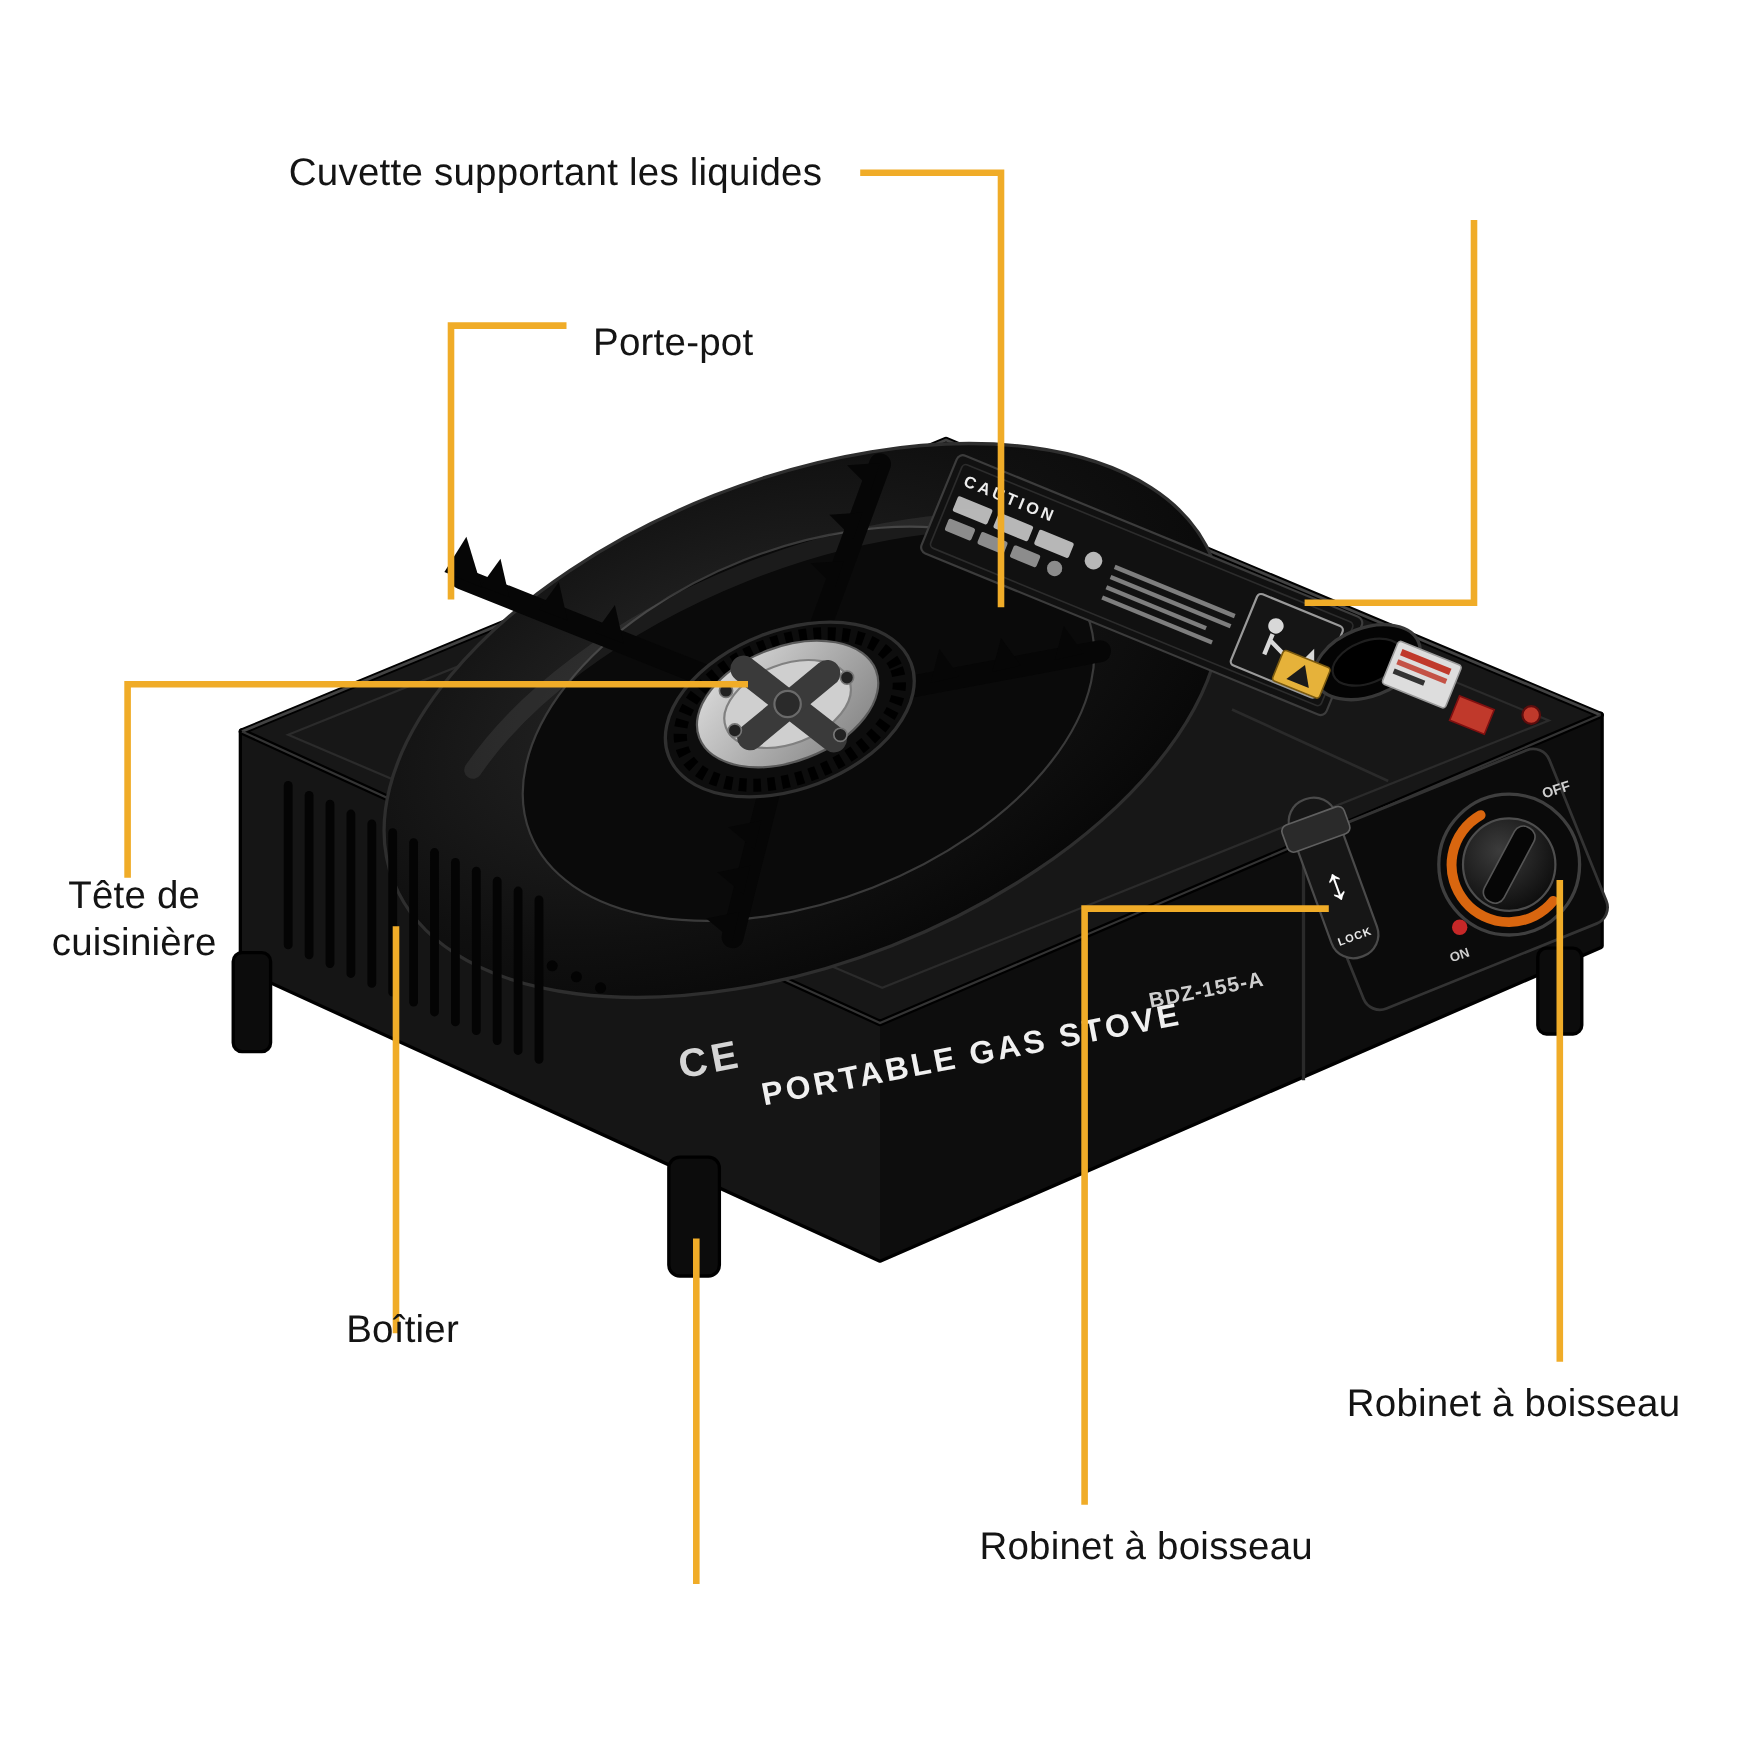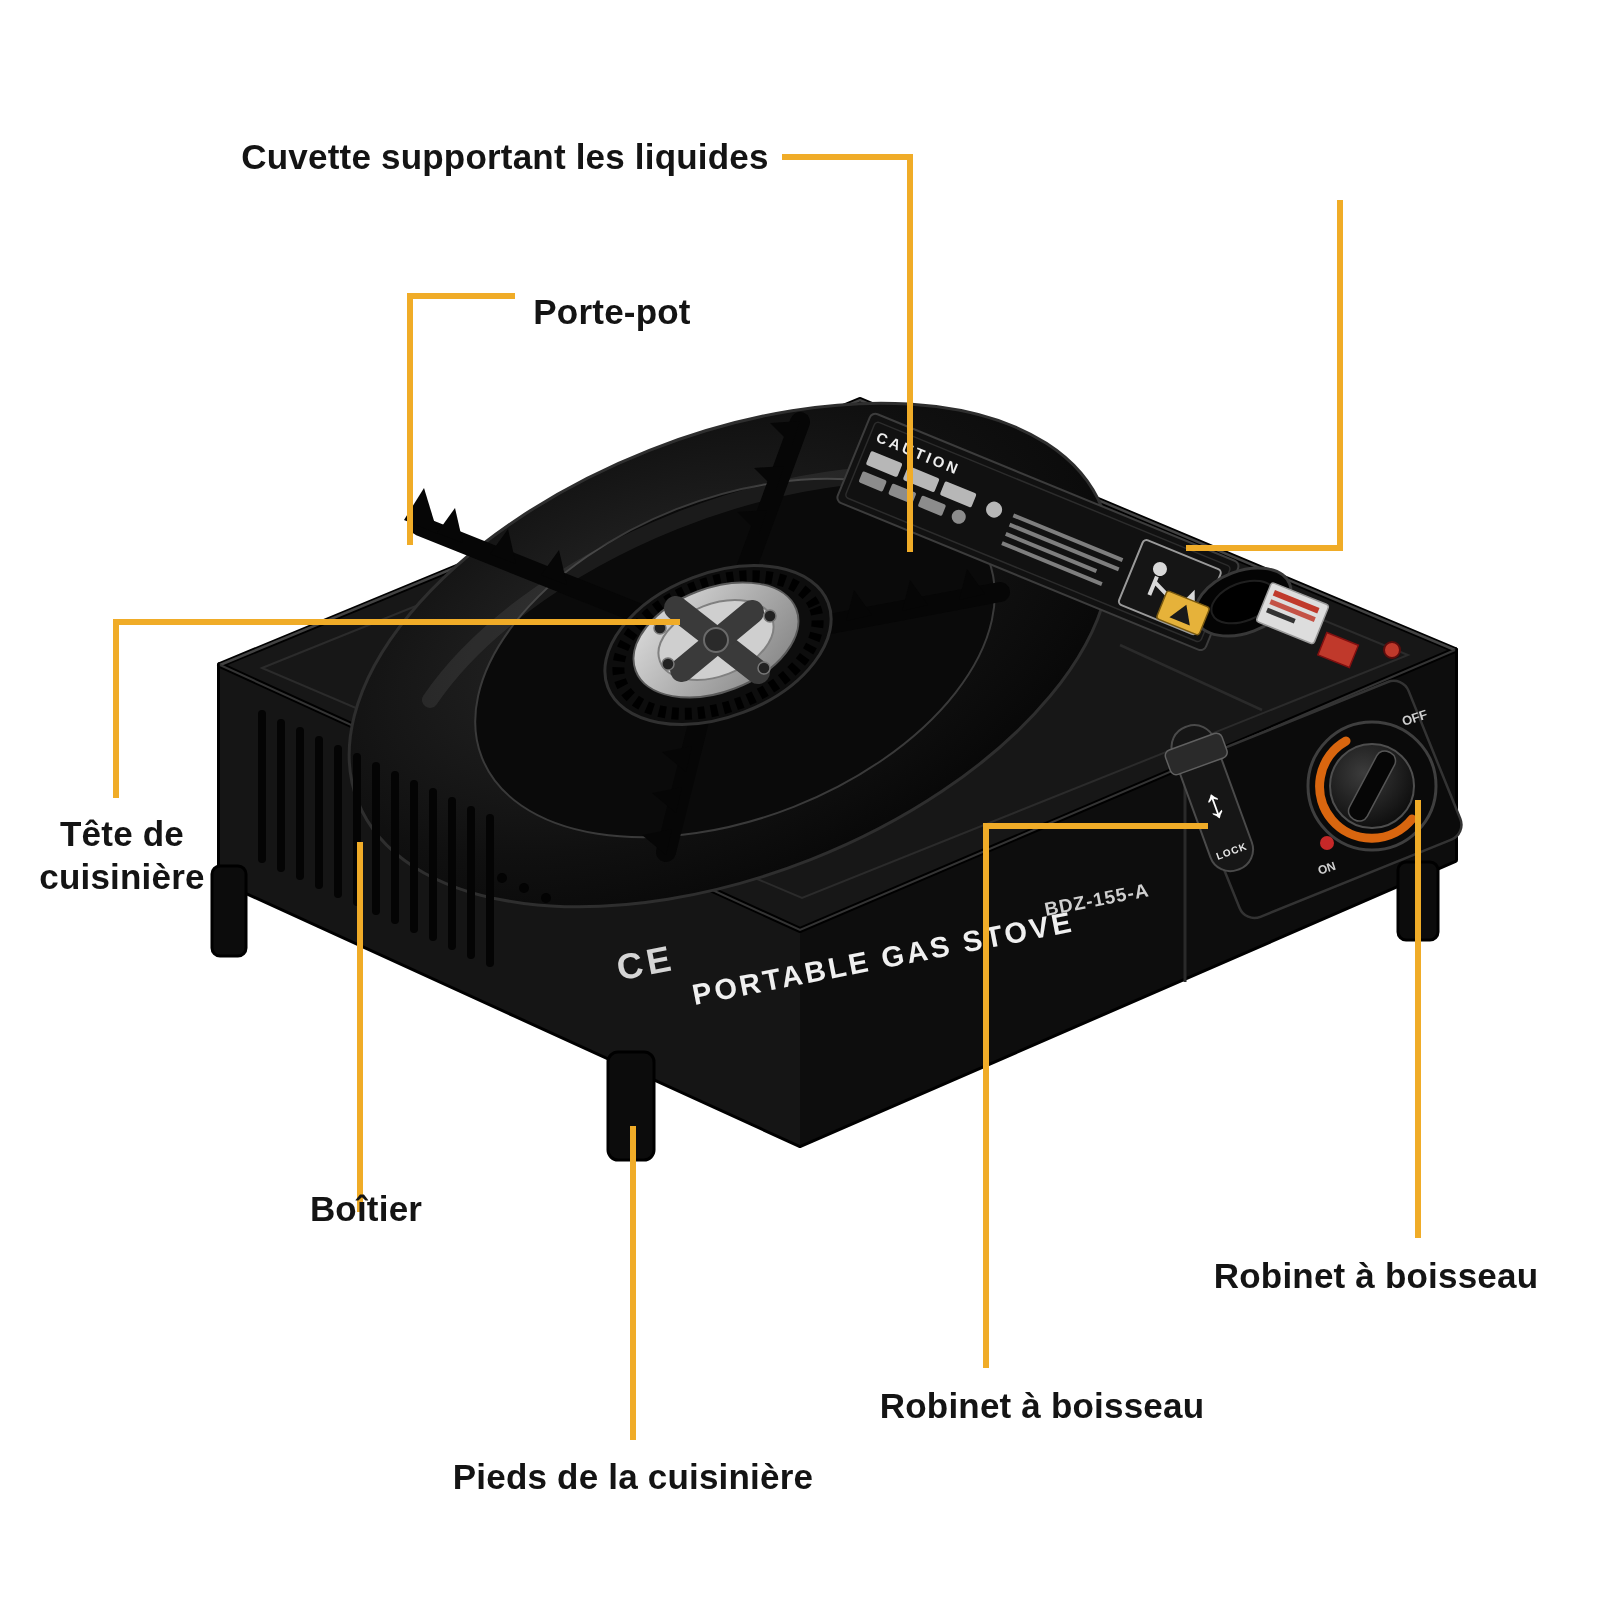--- a/index.html
+++ b/index.html
@@ -3,21 +3,21 @@
 <meta charset="utf-8">
 <style>
   html,body{margin:0;padding:0;background:#fff;}
   .canvas{
     position:relative;width:1600px;height:1600px;background:#ffffff;
     font-family:"Liberation Sans",sans-serif;overflow:hidden;
   }
   .art{position:absolute;left:0;top:0;}
   .callout{
     position:absolute;transform:translate(-50%,-50%);
-    font-weight:700;font-size:35px;color:#141414;
+    font-weight:400;font-size:35px;color:#141414;
     white-space:nowrap;text-align:center;letter-spacing:.2px;
   }
   .callout.wrap{white-space:normal;width:225px;line-height:1.22;}
   .leader{fill:none;stroke:#f0ac28;stroke-width:6;}
   svg text{font-family:"Liberation Sans",sans-serif;}
 </style>
 </head>
 <body>
 
 <div class="canvas">
@@ -209,19 +209,18 @@
       <polyline class="leader" points="680,622 116,622 116,798"></polyline>
       <polyline class="leader" points="360,842 360,1212"></polyline>
       <polyline class="leader" points="633,1126 633,1440"></polyline>
       <polyline class="leader" points="1208,826 986,826 986,1368"></polyline>
       <polyline class="leader" points="1418,800 1418,1238"></polyline>
     </g>
   </svg>
 
   <div class="callout" style="left:505px;top:157px">Cuvette supportant les liquides</div>
   <div class="callout" style="left:612px;top:312px">Porte-pot</div>
-  <div class="callout wrap" style="left:122px;top:856px">Tête de cuisinière</div>
+  <div class="callout wrap" style="left:122px;top:836px">Tête de cuisinière</div>
   <div class="callout" style="left:366px;top:1209px">Boîtier</div>
-  <div class="callout" style="left:633px;top:1477px">Pieds de la cuisinière</div>
   <div class="callout" style="left:1042px;top:1406px">Robinet à boisseau</div>
   <div class="callout" style="left:1376px;top:1276px">Robinet à boisseau</div>
 
 </div>
 
 </body></html>

